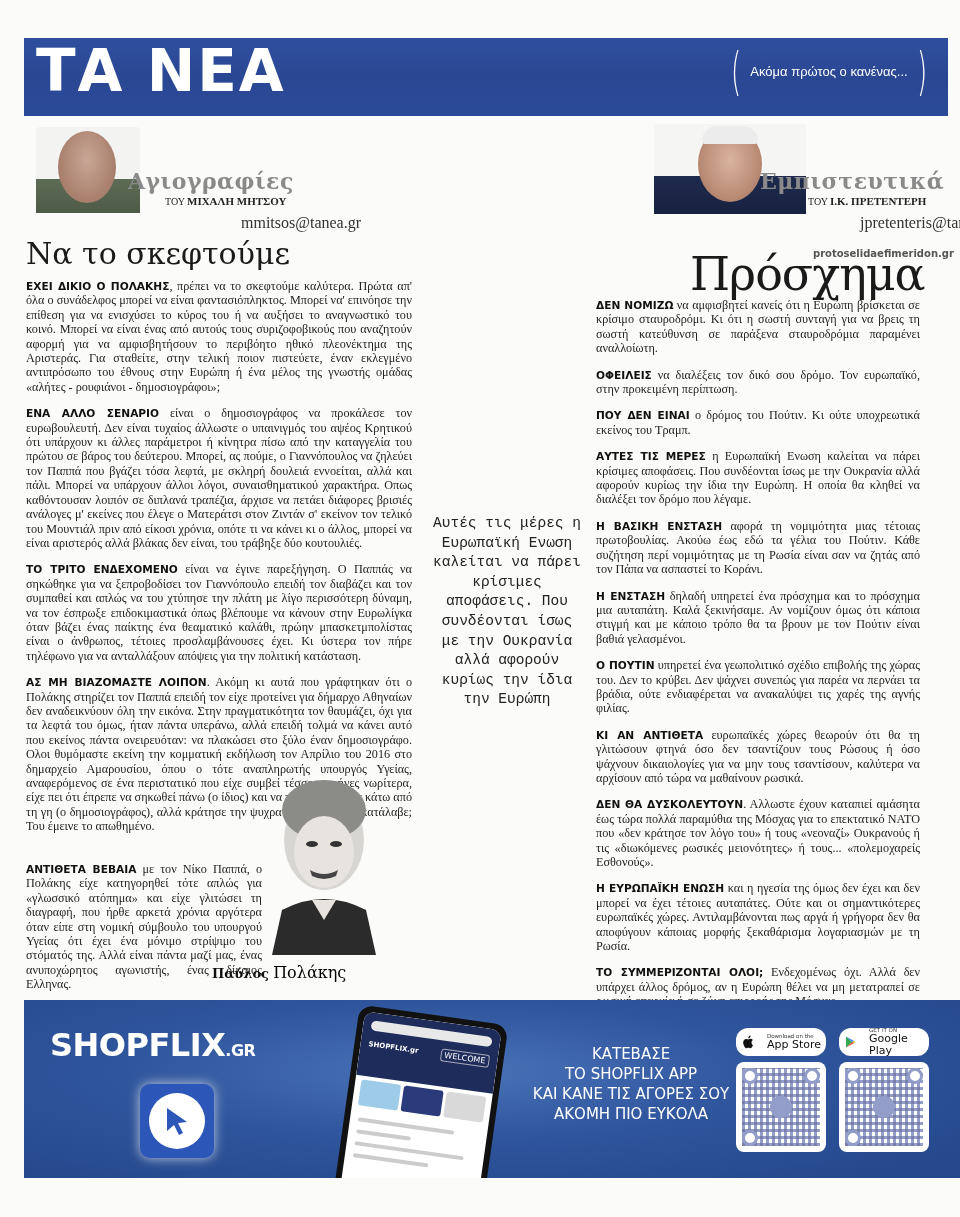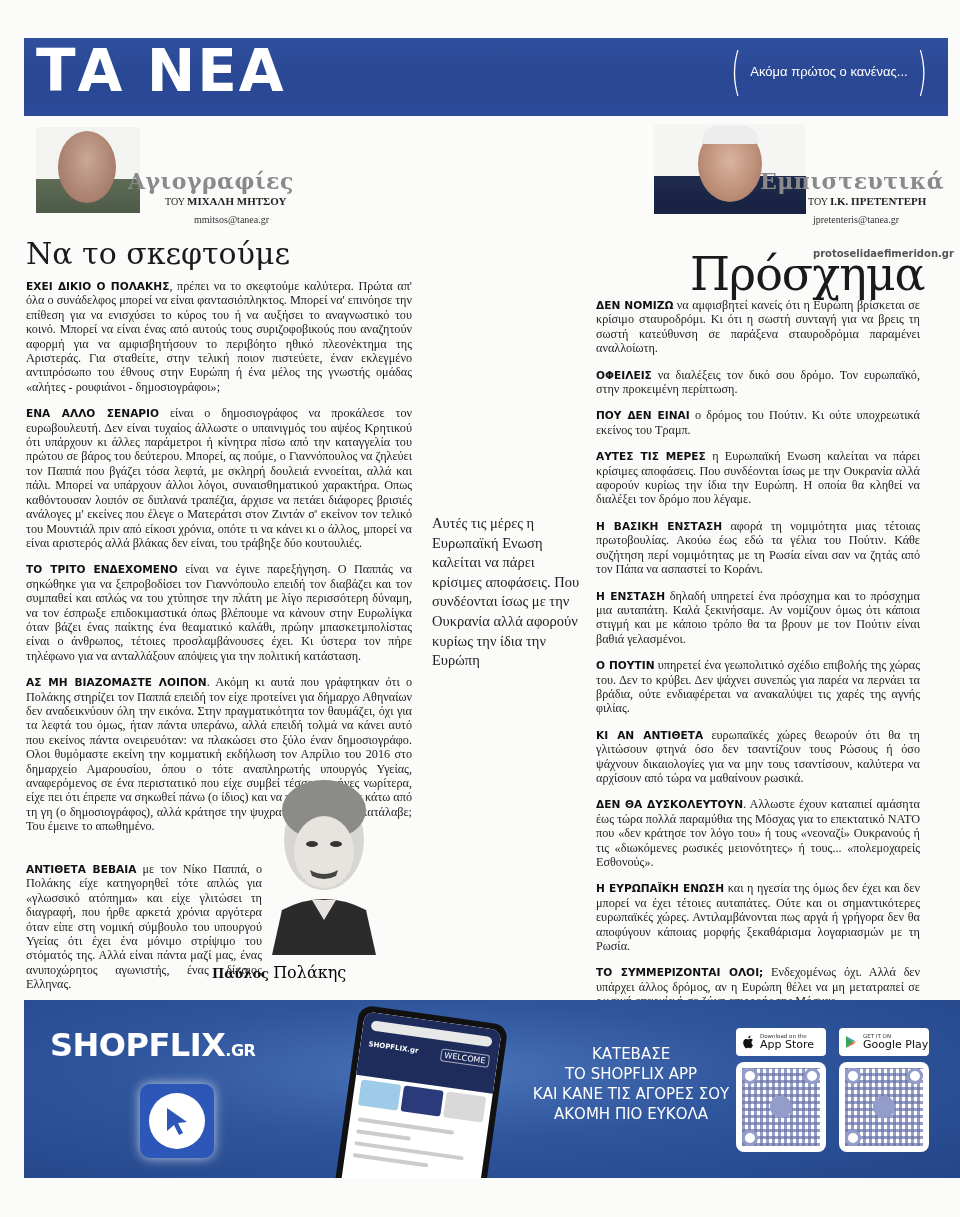--- a/index.html
+++ b/index.html
@@ -26,42 +26,42 @@
   .portrait {
     position: absolute; border-radius: 4px 4px 0 0; overflow: hidden;
   }
   .face { position: absolute; border-radius: 50%; }
   .rubric {
     position: absolute; font-family: "DejaVu Serif", serif; font-weight: bold;
     color: #8a8a8a; font-size: 22px; letter-spacing: 0.5px;
   }
   .byline { position: absolute; font-family: "Liberation Serif", serif; font-size: 10px; color: #222; }
   .byline b { font-size: 11px; }
-  .email { position: absolute; font-family: "Liberation Serif", serif; font-size: 10px; color: #333; }
+  .email { position: absolute; font-family: "Liberation Serif", serif; font-size: 16px; color: #333; margin-left: 47px; }
 
   .headline {
     position: absolute; font-family: "DejaVu Serif", serif; font-weight: normal; color: #1a1a1a;
   }
   .watermark {
     position: absolute; font-family: "DejaVu Sans", sans-serif; font-weight: bold;
     font-size: 10px; color: #555;
   }
 
   
   .article {
     position: absolute; font-family: "Liberation Serif", serif; font-size: 12.2px;
     line-height: 14.4px; color: #222; text-align: justify; hyphens: auto;
   }
   .article p { margin-bottom: 12px; }
   .lead { font-family: "DejaVu Sans", sans-serif; font-weight: bold; font-size: 10.6px; color: #111; margin-top: 15px; }
 
   .pullquote {
     position: absolute; left: 432px; top: 514px; width: 150px;
-    font-family: Liberation Serif, serif; font-size: 14.5px; line-height: 19.6px;
-    text-align: left; color: #222;
+    font-family: Liberation Mono, monospace; font-size: 14.5px; line-height: 19.6px;
+    text-align: center; color: #222;
   }
 
   
   .sketch { position: absolute; left: 262px; top: 770px; width: 120px; height: 185px; }
   .caption {
     position: absolute; left: 212px; top: 963px; font-family: "DejaVu Serif", serif;
     font-size: 13px;
   }
   .caption .first { font-weight: bold; color: #111; }
   .caption .last { color: #000000; font-size: 16px; }
@@ -101,21 +101,21 @@
   .phone-tiles div { flex: 1; height: 26px; border-radius: 3px; }
   .phone-line { height: 4px; margin: 8px 8px 0; background: #ccc; border-radius: 2px; }
 
   .ad-cta {
     position: absolute; left: 492px; top: 44px; width: 230px;
     font-family: "DejaVu Sans", sans-serif; font-size: 15px; line-height: 20px;
     color: #fff; text-align: center; font-weight: normal;
   }
   .store {
     position: absolute; top: 28px; width: 90px; height: 28px; background: #fff;
-    border-radius: 4px; display: flex; align-items: center; padding-left: 6px; gap: 6px;
+    border-radius: 12px; display: flex; align-items: center; padding-left: 6px; gap: 13px;
   }
   .store .small { font-family: "DejaVu Sans", sans-serif; font-size: 5.5px; color: #333; line-height: 6px; }
   .store .big { font-family: "DejaVu Sans", sans-serif; font-size: 11px; color: #111; line-height: 12px; }
   .qr {
     position: absolute; top: 62px; width: 90px; height: 90px; background: #fff;
     border-radius: 8px; padding: 6px;
   }
   .qr-inner {
     width: 100%; height: 100%;
     background-image:

